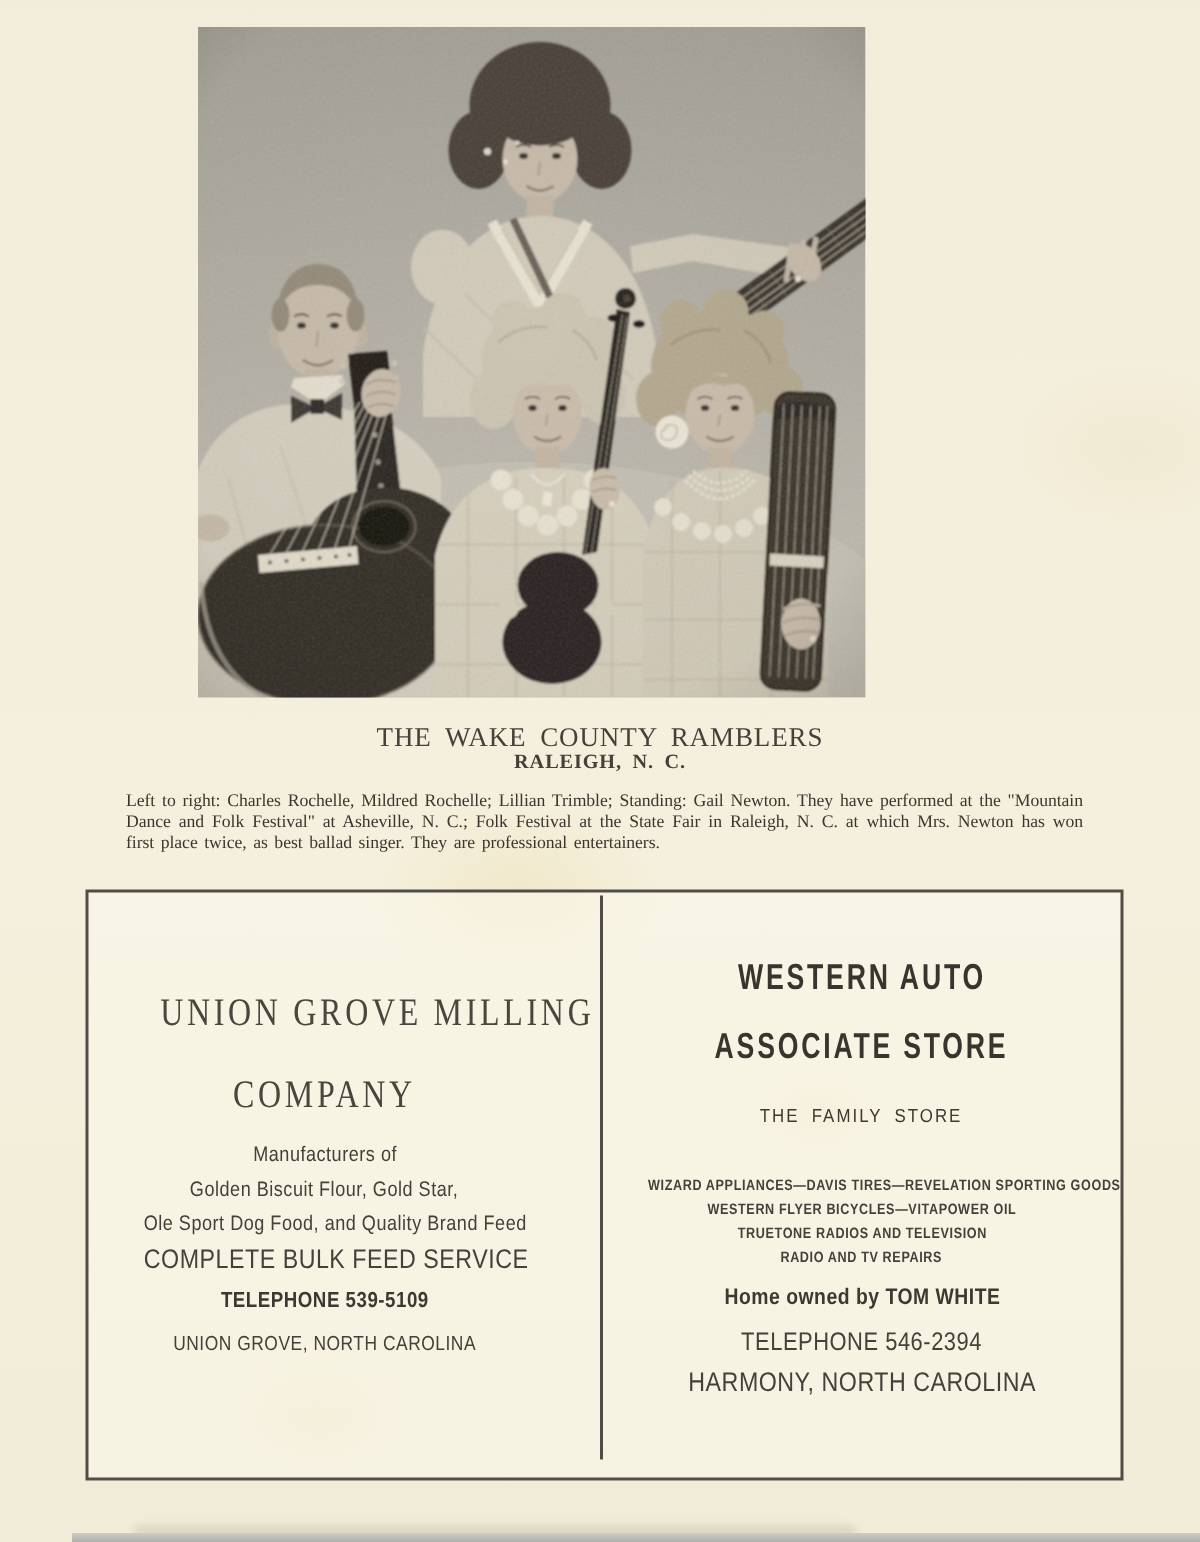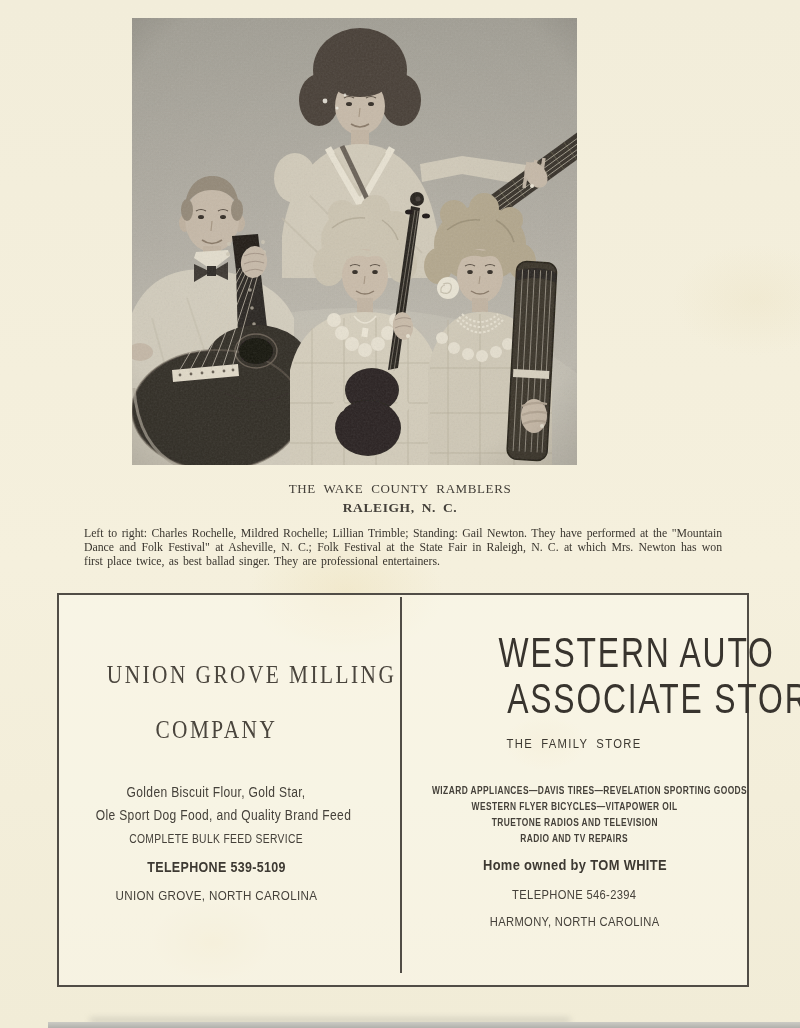--- a/index.html
+++ b/index.html
@@ -10,21 +10,21 @@
       radial-gradient(90px 60px at 212px 942px, rgba(222,196,120,.13), transparent 70%),
       radial-gradient(120px 80px at 756px 300px, rgba(214,192,128,.10), transparent 70%),
       radial-gradient(60px 40px at 545px 742px, rgba(222,196,120,.12), transparent 70%),
       linear-gradient(180deg,#f2edda 0%,#f5f0dd 55%,#f1ecd7 100%);
     font-family:"Liberation Serif", serif;color:#3f3b34;
   }
   .photo{position:absolute;left:132px;top:18px;width:445px;height:447px;margin:0;}
   .photo svg{display:block;}
 
   .cap-title{position:absolute;left:100px;top:481px;width:600px;margin:0;
-    font-size:13px;font-weight:normal;text-align:center;
+    font-size:18px;font-weight:normal;text-align:center;
     letter-spacing:.6px;word-spacing:4px;color:#44403a;}
   .cap-sub{position:absolute;left:100px;top:500px;width:600px;margin:0;
     font-size:13.5px;font-weight:bold;text-align:center;
     letter-spacing:.6px;word-spacing:3px;color:#44403a;}
   .desc{position:absolute;left:84px;top:526px;width:638px;margin:0;
     font-size:11.8px;line-height:14.2px;text-align:justify;
     letter-spacing:-.05px;word-spacing:1.5px;color:#3a362f;}
 
   .adbox{position:absolute;left:57px;top:593px;width:688px;height:390px;
     border:2px solid #514d46;background:rgba(252,250,240,.45);}
@@ -33,21 +33,21 @@
   .ad.left{left:16px;width:283px;}
   .ad.right{left:343px;width:345px;}
   .line{position:absolute;left:0;width:100%;text-align:center;white-space:nowrap;}
 
   .slab{font-family:"Liberation Serif",serif;font-size:26px;line-height:26px;color:#4a453d;}
   .slab .sx{display:inline-block;transform:scaleX(.82);transform-origin:50% 50%;letter-spacing:3px;}
   .fut{font-family:"Liberation Sans",sans-serif;font-size:14px;line-height:15px;color:#45413a;}
   .fut .sx{display:inline-block;transform:scaleX(.86);transform-origin:50% 50%;letter-spacing:.4px;}
   .futb{font-weight:bold;color:#3d3932;}
 
-  .goth{font-family:"Liberation Sans",sans-serif;font-weight:normal;font-size:43px;line-height:34px;color:#38342e;padding-left:48px;}
+  .goth{font-family:"Liberation Sans",sans-serif;font-weight:bold;font-size:24px;line-height:34px;color:#38342e;}
   .goth .sx{display:inline-block;transform:scaleX(.74);transform-origin:50% 50%;letter-spacing:2.5px;}
   .gothsm{font-family:"Liberation Sans",sans-serif;font-weight:normal;font-size:12.5px;line-height:13px;color:#3d3932;}
   .gothsm .sx{display:inline-block;transform:scaleX(.9);transform-origin:50% 50%;letter-spacing:1.5px;word-spacing:4px;}
   .wlist{font-family:"Liberation Sans",sans-serif;font-weight:bold;font-size:10px;line-height:11px;color:#45413a;}
   .wlist .sx{display:inline-block;transform:scaleX(.84);transform-origin:50% 50%;letter-spacing:.5px;}
 
   .scan-smudge{position:absolute;left:90px;bottom:5px;width:480px;height:5px;
     background:rgba(150,148,140,.35);filter:blur(3px);}
   .scan-strip{position:absolute;left:48px;right:0;bottom:0;height:6px;
     background:linear-gradient(180deg,#cccbc4,#b1b1ac);}
@@ -269,36 +269,37 @@
   <h1 class="cap-title">THE WAKE COUNTY RAMBLERS</h1>
   <h2 class="cap-sub">RALEIGH, N. C.</h2>
   <p class="desc">Left to right: Charles Rochelle, Mildred Rochelle; Lillian Trimble; Standing: Gail Newton.  They have performed at the "Mountain Dance and Folk Festival" at Asheville, N. C.; Folk Festival at the State Fair in Raleigh, N. C. at which Mrs. Newton has won first place twice, as best ballad singer.  They are professional entertainers.</p>
 
   <section class="adbox">
     <div class="vdiv"></div>
 
     <div class="ad left">
       <div class="line slab" style="top:67px"><span class="sx">UNION GROVE MILLING</span></div>
       <div class="line slab" style="top:122px"><span class="sx">COMPANY</span></div>
+      <div class="line fut" style="top:167px"><span class="sx">Manufacturers of</span></div>
       <div class="line fut" style="top:190px"><span class="sx">Golden Biscuit Flour, Gold Star,</span></div>
       <div class="line fut" style="top:213px"><span class="sx">Ole Sport Dog Food, and Quality Brand Feed</span></div>
-      <div class="line fut" style="top:237px;font-size:12px"><span class="sx">COMPLETE BULK FEED SERVICE</span></div>
+      <div class="line fut" style="top:237px;font-size:18px"><span class="sx">COMPLETE BULK FEED SERVICE</span></div>
       <div class="line fut futb" style="top:265px;font-size:14.5px"><span class="sx">TELEPHONE 539-5109</span></div>
       <div class="line fut" style="top:293px;font-size:13.5px"><span class="sx">UNION GROVE, NORTH CAROLINA</span></div>
     </div>
 
     <div class="ad right">
       <div class="line goth" style="top:40px"><span class="sx">WESTERN AUTO</span></div>
       <div class="line goth" style="top:86px"><span class="sx">ASSOCIATE STORE</span></div>
       <div class="line gothsm" style="top:143px"><span class="sx">THE FAMILY STORE</span></div>
       <div class="line wlist" style="top:190px"><span class="sx">WIZARD APPLIANCES—DAVIS TIRES—REVELATION SPORTING GOODS</span></div>
       <div class="line wlist" style="top:206px"><span class="sx">WESTERN FLYER BICYCLES—VITAPOWER OIL</span></div>
       <div class="line wlist" style="top:222px"><span class="sx">TRUETONE RADIOS AND TELEVISION</span></div>
       <div class="line wlist" style="top:238px"><span class="sx">RADIO AND TV REPAIRS</span></div>
       <div class="line fut futb" style="top:262px;font-size:15px"><span class="sx"><span>Home owned by</span> <span>TOM WHITE</span></span></div>
-      <div class="line fut" style="top:292px;font-size:13px"><span class="sx">TELEPHONE 546-2394</span></div>
-      <div class="line fut" style="top:319px;font-size:13px"><span class="sx">HARMONY, NORTH CAROLINA</span></div>
+      <div class="line fut" style="top:292px;font-size:17px"><span class="sx">TELEPHONE 546-2394</span></div>
+      <div class="line fut" style="top:319px;font-size:18px"><span class="sx">HARMONY, NORTH CAROLINA</span></div>
     </div>
   </section>
 
   <div class="scan-smudge"></div>
   <div class="scan-strip"></div>
 </div>
 
 </body></html>

